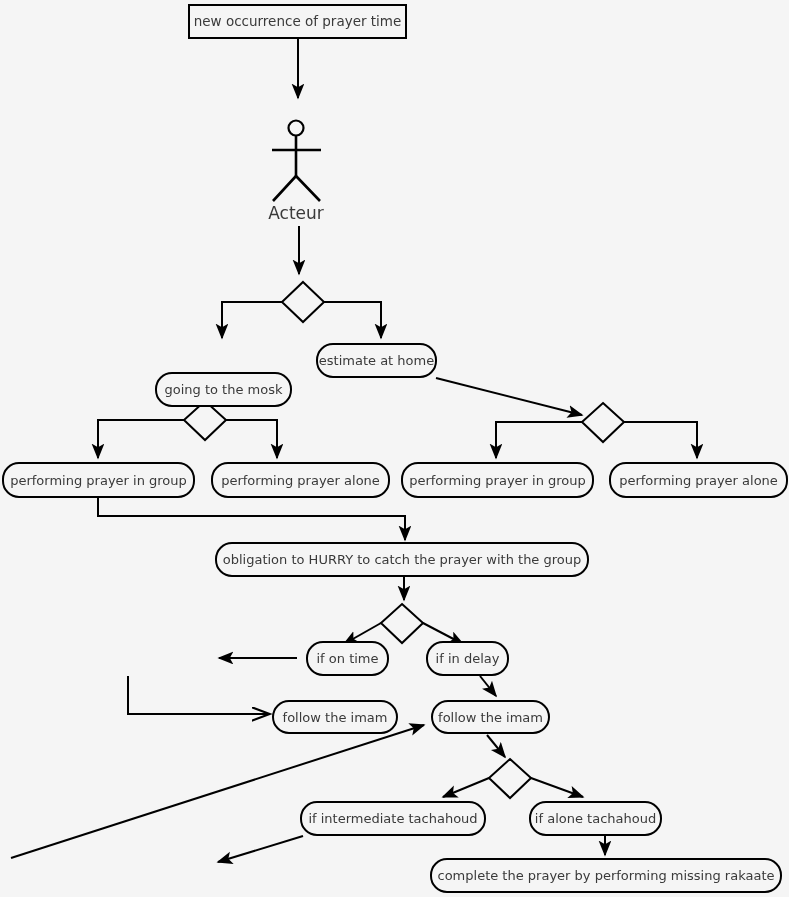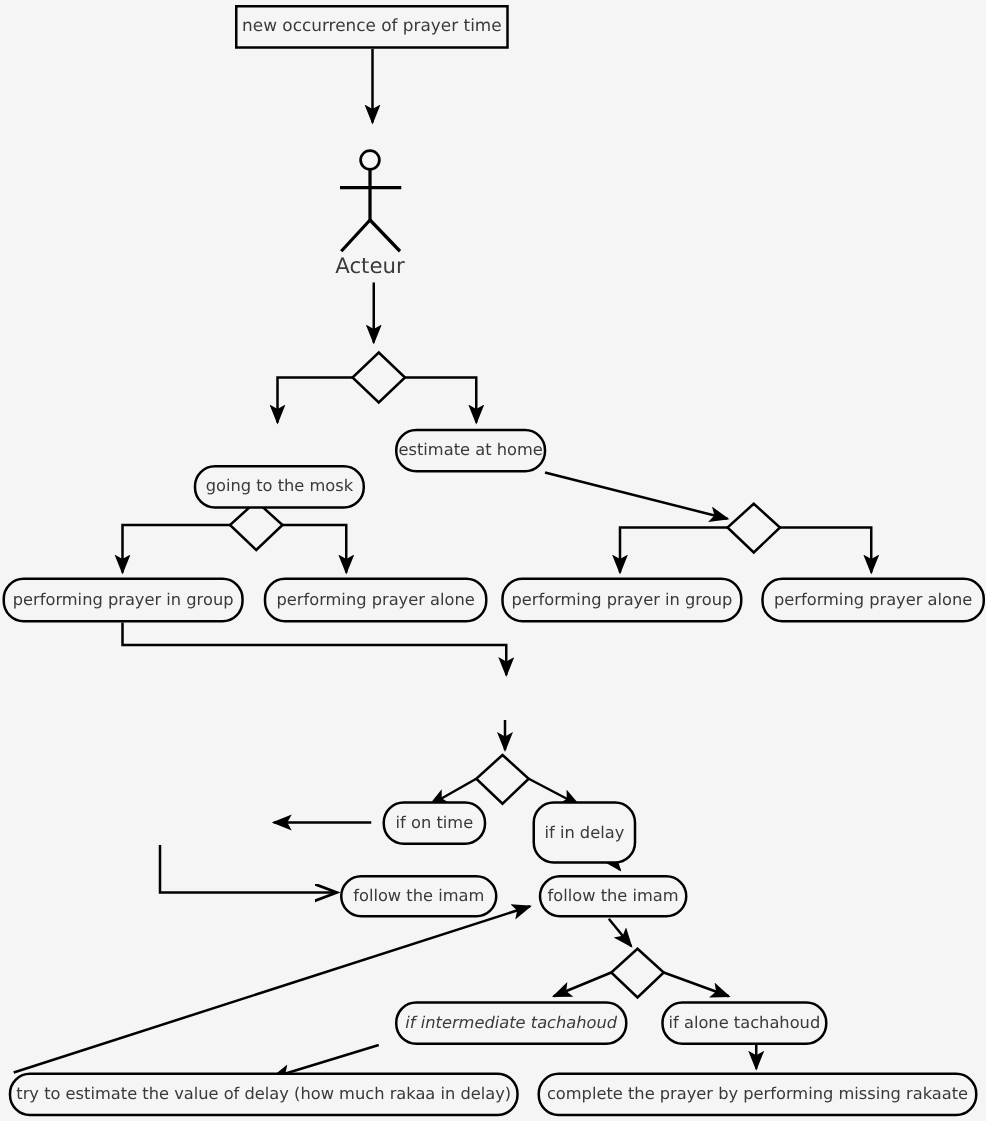--- a/index.html
+++ b/index.html
@@ -165,47 +165,47 @@
   </div>
 
   <div class="node rounded" style="left:401px; top:462px; width:193px; height:36px;">
     <span class="node-label">performing prayer in group</span>
   </div>
 
   <div class="node rounded" style="left:609px; top:462px; width:179px; height:36px;">
     <span class="node-label">performing prayer alone</span>
   </div>
 
+  <div class="node rounded" style="left:215px; top:542px; width:374px; height:35px;">
+    <span class="node-label">obligation to HURRY to catch the prayer with the group</span>
+  </div>
 
 
   <div class="node rounded" style="left:306px; top:641px; width:83px; height:35px;">
     <span class="node-label">if on time</span>
   </div>
 
-  <div class="node rounded" style="left:426px; top:641px; width:83px; height:50px;">
+  <div class="node rounded" style="left:426px; top:641px; width:83px; height:35px;">
     <span class="node-label">if in delay</span>
   </div>
 
   <div class="node rounded" style="left:272px; top:700px; width:126px; height:34px;">
     <span class="node-label">follow the imam</span>
   </div>
 
   <div class="node rounded" style="left:431px; top:700px; width:119px; height:34px;">
     <span class="node-label">follow the imam</span>
   </div>
 
-  <div class="node rounded" style="left:316px; top:801px; width:186px; height:35px;font-style:italic;">
+  <div class="node rounded" style="left:300px; top:801px; width:186px; height:35px;">
     <span class="node-label">if intermediate tachahoud</span>
   </div>
 
   <div class="node rounded" style="left:529px; top:801px; width:133px; height:35px;">
     <span class="node-label">if alone tachahoud</span>
   </div>
 
-  <div class="node rounded" style="left:7px; top:858px; width:408px; height:35px;">
-    <span class="node-label">try to estimate the value of delay (how much rakaa in delay)</span>
-  </div>
 
   <div class="node rounded" style="left:430px; top:858px; width:352px; height:35px;">
     <span class="node-label">complete the prayer by performing missing rakaate</span>
   </div>
 
 </div>
 
 </body></html>

